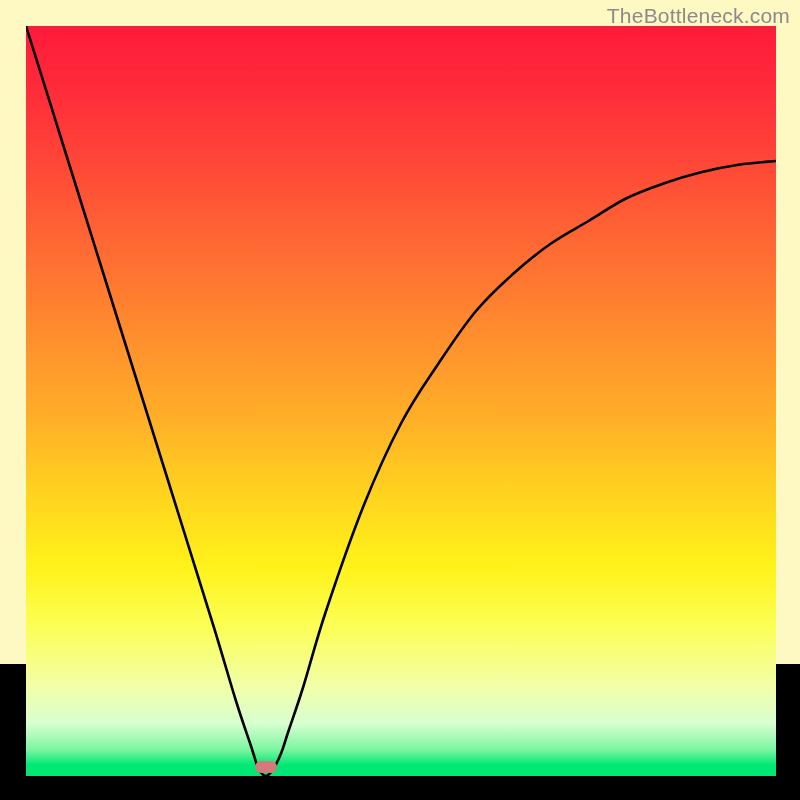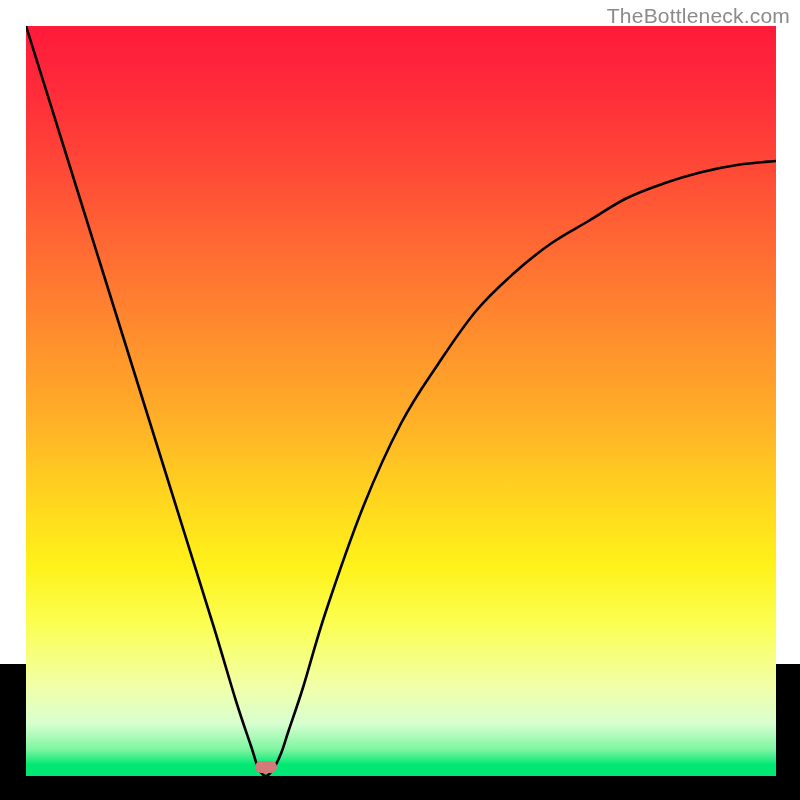--- a/index.html
+++ b/index.html
@@ -1,21 +1,21 @@
 <!DOCTYPE html>
 <html><head>
 <meta charset="utf-8">
 <style>
   * { margin: 0; padding: 0; box-sizing: border-box; }
   html, body { width: 800px; height: 800px; overflow: hidden; background: #000; }
   .frame {
     position: relative;
     width: 800px;
     height: 664px;
-    background: #ffffff;
+    background: #fef9c3;
   }
   .plot {
     position: absolute;
     left: 26px;
     top: 26px;
     width: 750px;
     height: 750px;
     background: linear-gradient(to bottom,
       #ff1a3a 0%,
       #ff2a3a 8%,

